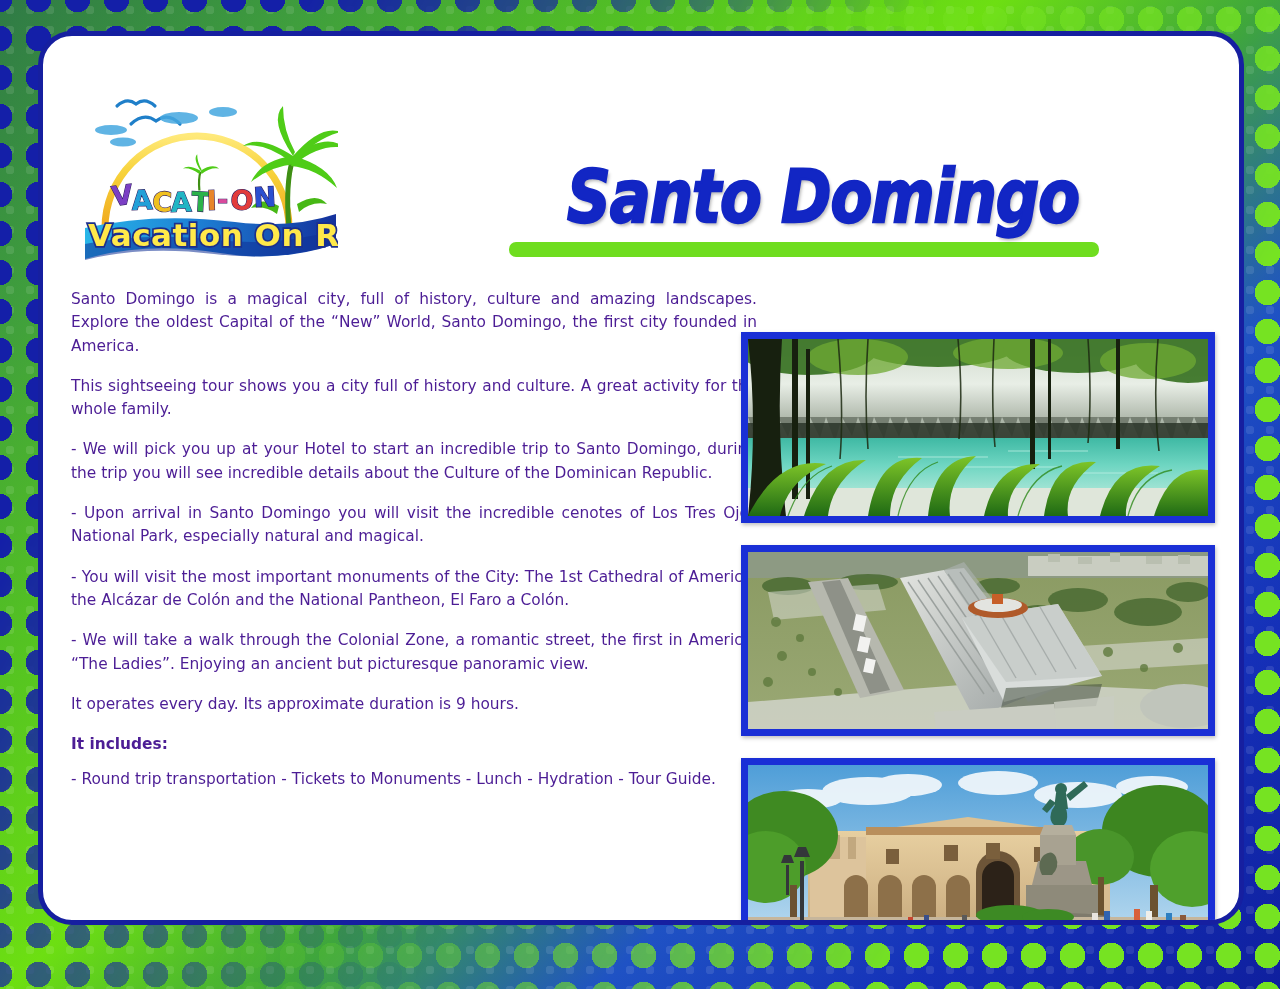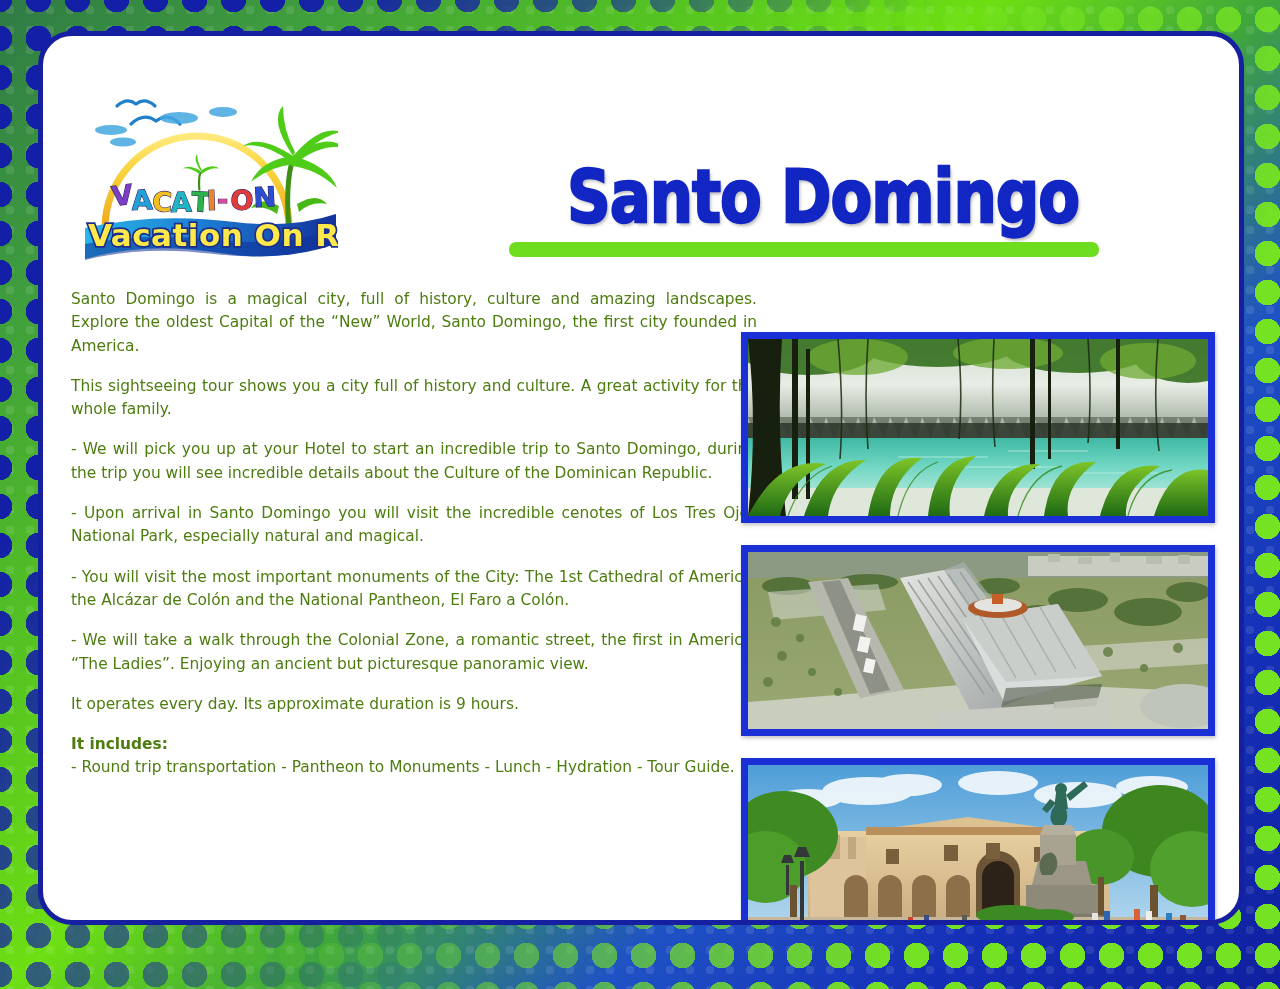--- a/index.html
+++ b/index.html
@@ -72,21 +72,21 @@
     position:absolute;
     left:40px; top:42px;
     width:255px; height:190px;
   }
   .logo svg { display:block; width:100%; height:100%; }
 
   
   .title-wrap {
     position:absolute;
     left:430px; top:118px;
-    width:700px; height:118px;
+    width:700px; height:118px;font-style:italic;
   }
   .title-bar {
     position:absolute;
     left:36px; top:88px;
     width:590px; height:15px;
     background:#6fdd1f;
     border-radius:7px;
   }
   .title-text {
     position:absolute;
@@ -113,25 +113,25 @@
   }
 
   
   .copy {
     position:absolute;
     left:28px; top:14px;
     width:686px;
     font-family:"DejaVu Sans", sans-serif;
     font-size:15.4px;
     line-height:23.3px;
-    color:#4d7c0f;
+    color:#4c1d95;
     text-align:justify;
   }
   .copy p { margin:0 0 17px 0; }
-  .copy p.tight { margin-bottom:0; }
+  .copy p.tight { margin-bottom:12px; }
   .copy b { font-weight:bold; }
 
   
   .photos {
     position:absolute;
     right:24px; top:58px;
     width:474px;
   }
   .photo {
     position:relative;
@@ -248,21 +248,21 @@
         <p>Santo Domingo is a magical city, full of history, culture and amazing landscapes. Explore the oldest Capital of the “New” World, Santo Domingo, the first city founded in America.</p>
         <p>This sightseeing tour shows you a city full of history and culture. A great activity for the whole family.</p>
         <p>- We will pick you up at your Hotel to start an incredible trip to Santo Domingo, during the trip you will see incredible details about the Culture of the Dominican Republic.</p>
         <p>- Upon arrival in Santo Domingo you will visit the incredible cenotes of Los Tres Ojos National Park, especially natural and magical.</p>
         <p>- You will visit the most important monuments of the City: The 1st Cathedral of America, the Alcázar de Colón and the National Pantheon, El Faro a Colón.</p>
         <p>- We will take a walk through the Colonial Zone, a romantic street, the first in America, “The Ladies”. Enjoying an ancient but picturesque panoramic view.</p>
         <p>It operates every day. Its approximate duration is 9 hours.</p>
         <p class="tight">
           <b>It includes:</b>
         </p>
-        <p>- Round trip transportation - Pantheon to Monuments - Lunch - Hydration - Tour Guide.</p>
+        <p>- Round trip transportation - Tickets to Monuments - Lunch - Hydration - Tour Guide.</p>
       </div>
 
       <div class="photos">
 
         <div class="photo">
           <div class="scene">
             <svg viewBox="0 0 460 177" preserveAspectRatio="none" xmlns="http://www.w3.org/2000/svg">
               <defs>
                 <linearGradient id="cav" x1="0" y1="0" x2="0" y2="1">
                   <stop offset="0%" stop-color="#cfd8cb"></stop>

